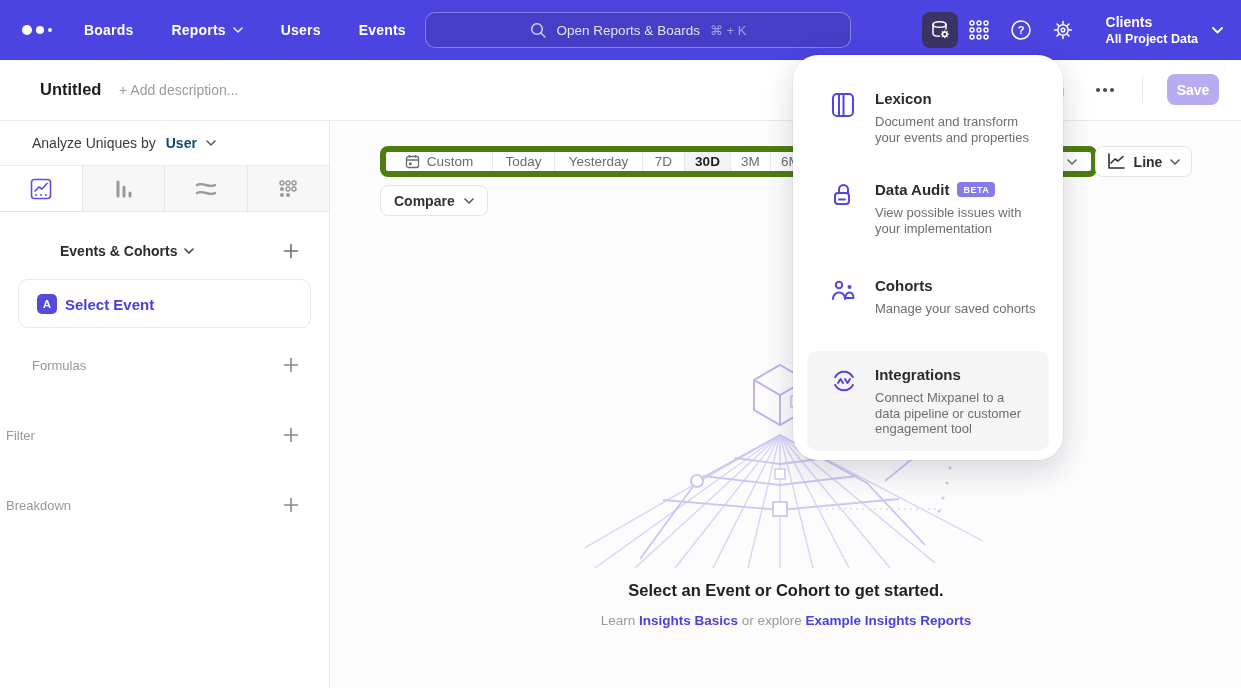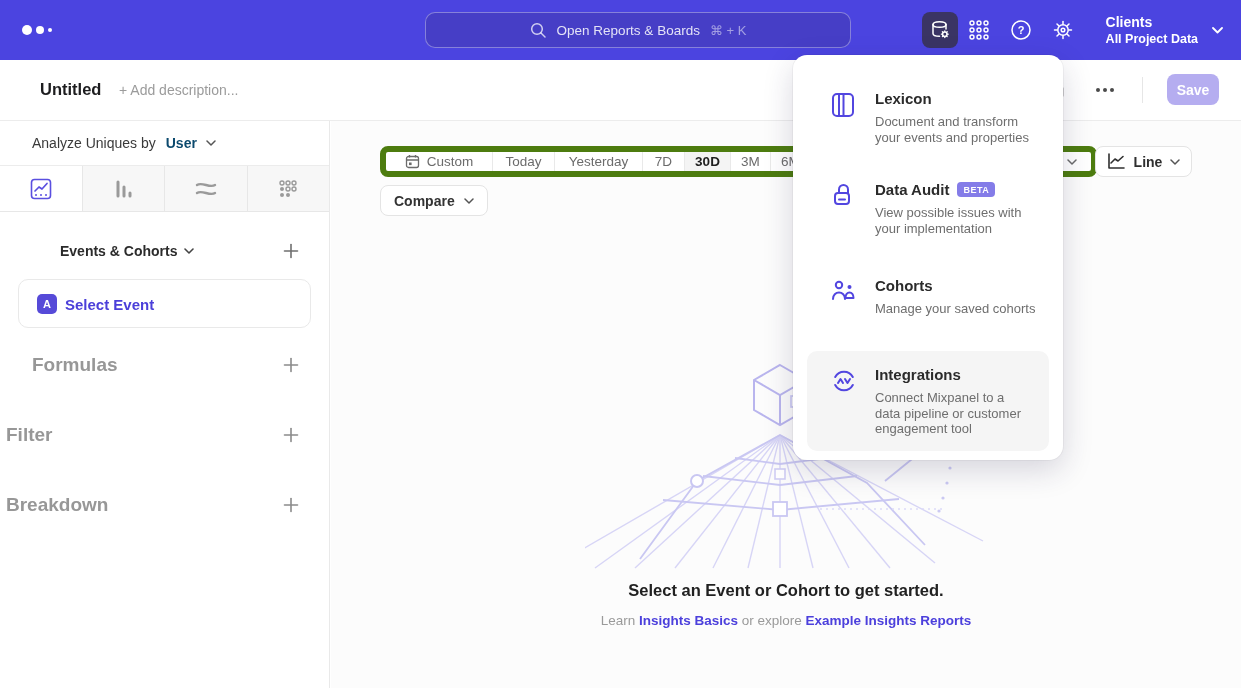--- a/index.html
+++ b/index.html
@@ -63,21 +63,21 @@
   .ec-head .lbl { font-size:14px; font-weight:700; color:#2b2b2b; display:flex; align-items:center; gap:7px; cursor:pointer;margin-left:28px; }
   .ec-head .plus { margin-left:auto; cursor:pointer; display:flex; }
   .event-card { margin:20px 18px 0 18px; border:1px solid #e9e9e9; border-radius:10px;
                 background:#fff; padding:14px 16px 13px 18px; cursor:pointer; }
   .ev-row { display:flex; align-items:center; gap:8px; }
   .badge-a { width:20px; height:20px; border-radius:5px; background:#564ad8; color:#fff;
              font-size:11px; font-weight:700; display:flex; align-items:center; justify-content:center; }
   .ev-title { font-size:15px; font-weight:600; color:#4b3fd9; }
   .ev-sub { margin:9px 0 0 28px; font-size:13px; color:#6f6f6f; }
   .side-sec { display:flex; align-items:center; padding:0 30px 0 32px; height:30px; }
-  .side-sec .lbl { font-size:19px; font-weight:700; color:#979797;text-align:center; }
+  .side-sec .lbl { font-size:13px; font-weight:400; color:#979797;text-align:center; }
   .side-sec .plus { margin-left:auto; cursor:pointer; display:flex; }
   .side-sec.first { margin-top:22px; }
   .side-sec + .side-sec { margin-top:40px;padding-left:6px; }
 
   
   .main { position:absolute; top:121px; left:331px; right:0; bottom:0; background:#fcfcfc; }
   .datebar { position:absolute; left:49px; top:25px; height:31px; display:flex;
              background:#fff; border:6px solid #4d7c0f; border-radius:8px; overflow:hidden; }
   .seg { display:flex; align-items:center; justify-content:center; gap:7px; font-size:13.5px;
          color:#6b6b6b; cursor:pointer; border-left:1px solid #e9e9e9; }
@@ -93,21 +93,21 @@
               color:#2f2f2f; cursor:pointer; }
   .illus { position:absolute; left:254px; top:242px; }
   .empty-title { position:absolute; top:460px; width:100%; text-align:center;
                  font-size:16.5px; font-weight:700; color:#212121; }
   .empty-sub { position:absolute; top:492px; width:100%; text-align:center;
                font-size:13.5px; color:#9a9a9a; }
   .empty-sub a { color:#4c40dc; font-weight:600; text-decoration:none; cursor:pointer; }
 
   
   .dropdown { position:absolute; left:793px; top:55px; width:270px; height:405px; background:#fff;
-              border-radius:14px; box-shadow:0 10px 30px rgba(40,35,80,.18), 0 0 0 1px rgba(0,0,0,.04);
+              border-radius:25px; box-shadow:0 10px 30px rgba(40,35,80,.18), 0 0 0 1px rgba(0,0,0,.04);
               z-index:20; }
   .dd-item { position:absolute; left:38px; right:18px; display:flex; gap:18px; cursor:pointer; }
   .dd-icn { width:26px; flex:0 0 26px; padding-top:2px; }
   .dd-text { width:188px; }
   .dd-title { font-size:15px; font-weight:600; color:#2b2b2b; display:flex; align-items:center; gap:8px; }
   .dd-desc { margin-top:7px; font-size:13px; line-height:15.5px; color:#6e6e6e; }
   .beta { background:#847ce8; color:#fff; font-size:9px; font-weight:700; letter-spacing:.5px;
           padding:2.5px 6px; border-radius:4px; }
   .dd-card { position:absolute; left:14px; right:14px; top:296px; background:#f5f5f5;
              border-radius:10px; padding:15px 18px 14px 24px; display:flex; gap:18px; cursor:pointer; }
@@ -116,20 +116,31 @@
 <body>
 
 <div class="app">
 
   <div class="navbar">
     <div class="logo">
         <i></i>
         <i></i>
         <i></i>
       </div>
+    <div class="nav-items">
+      <span class="nav-item">Boards</span>
+      <span class="nav-item">
+        <span>Reports</span>
+        <svg width="10" height="6" viewBox="0 0 10 6">
+            <polyline points="1,1 5,5 9,1" fill="none" stroke="#fff" stroke-width="1.6" stroke-linecap="round" stroke-linejoin="round"></polyline>
+          </svg>
+      </span>
+      <span class="nav-item">Users</span>
+      <span class="nav-item">Events</span>
+    </div>
     <div class="searchbar">
       <svg width="17" height="17" viewBox="0 0 17 17">
           <circle cx="7" cy="7" r="5.3" fill="none" stroke="rgba(255,255,255,.75)" stroke-width="1.5"></circle>
           <line x1="11" y1="11" x2="15" y2="15" stroke="rgba(255,255,255,.75)" stroke-width="1.5" stroke-linecap="round"></line>
         </svg>
       <span class="ph">Open Reports &amp; Boards</span>
       <span class="kbd">⌘ + K</span>
     </div>
     <div class="nav-right">
       <div class="icon-tile active">

